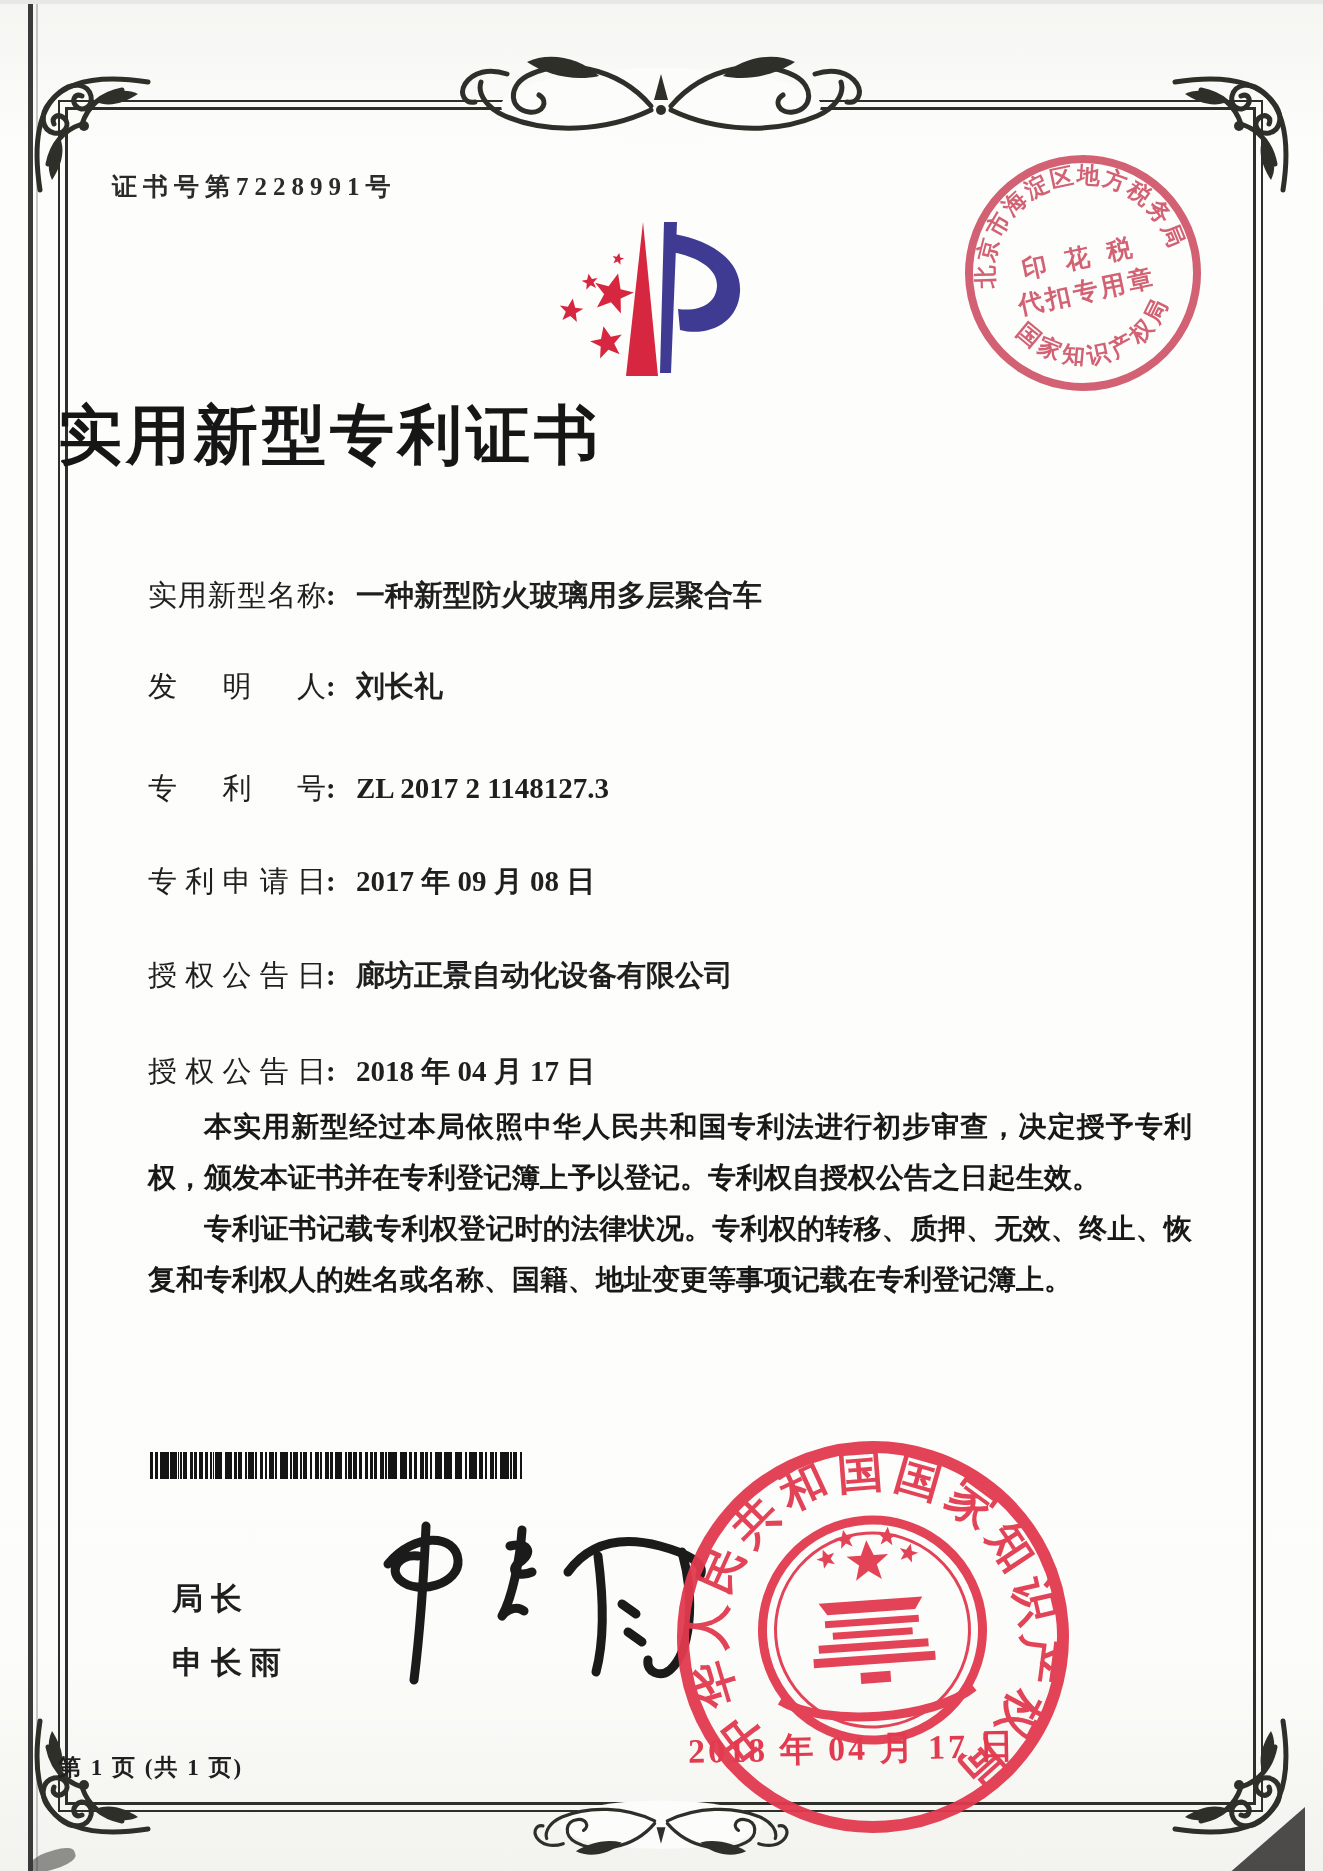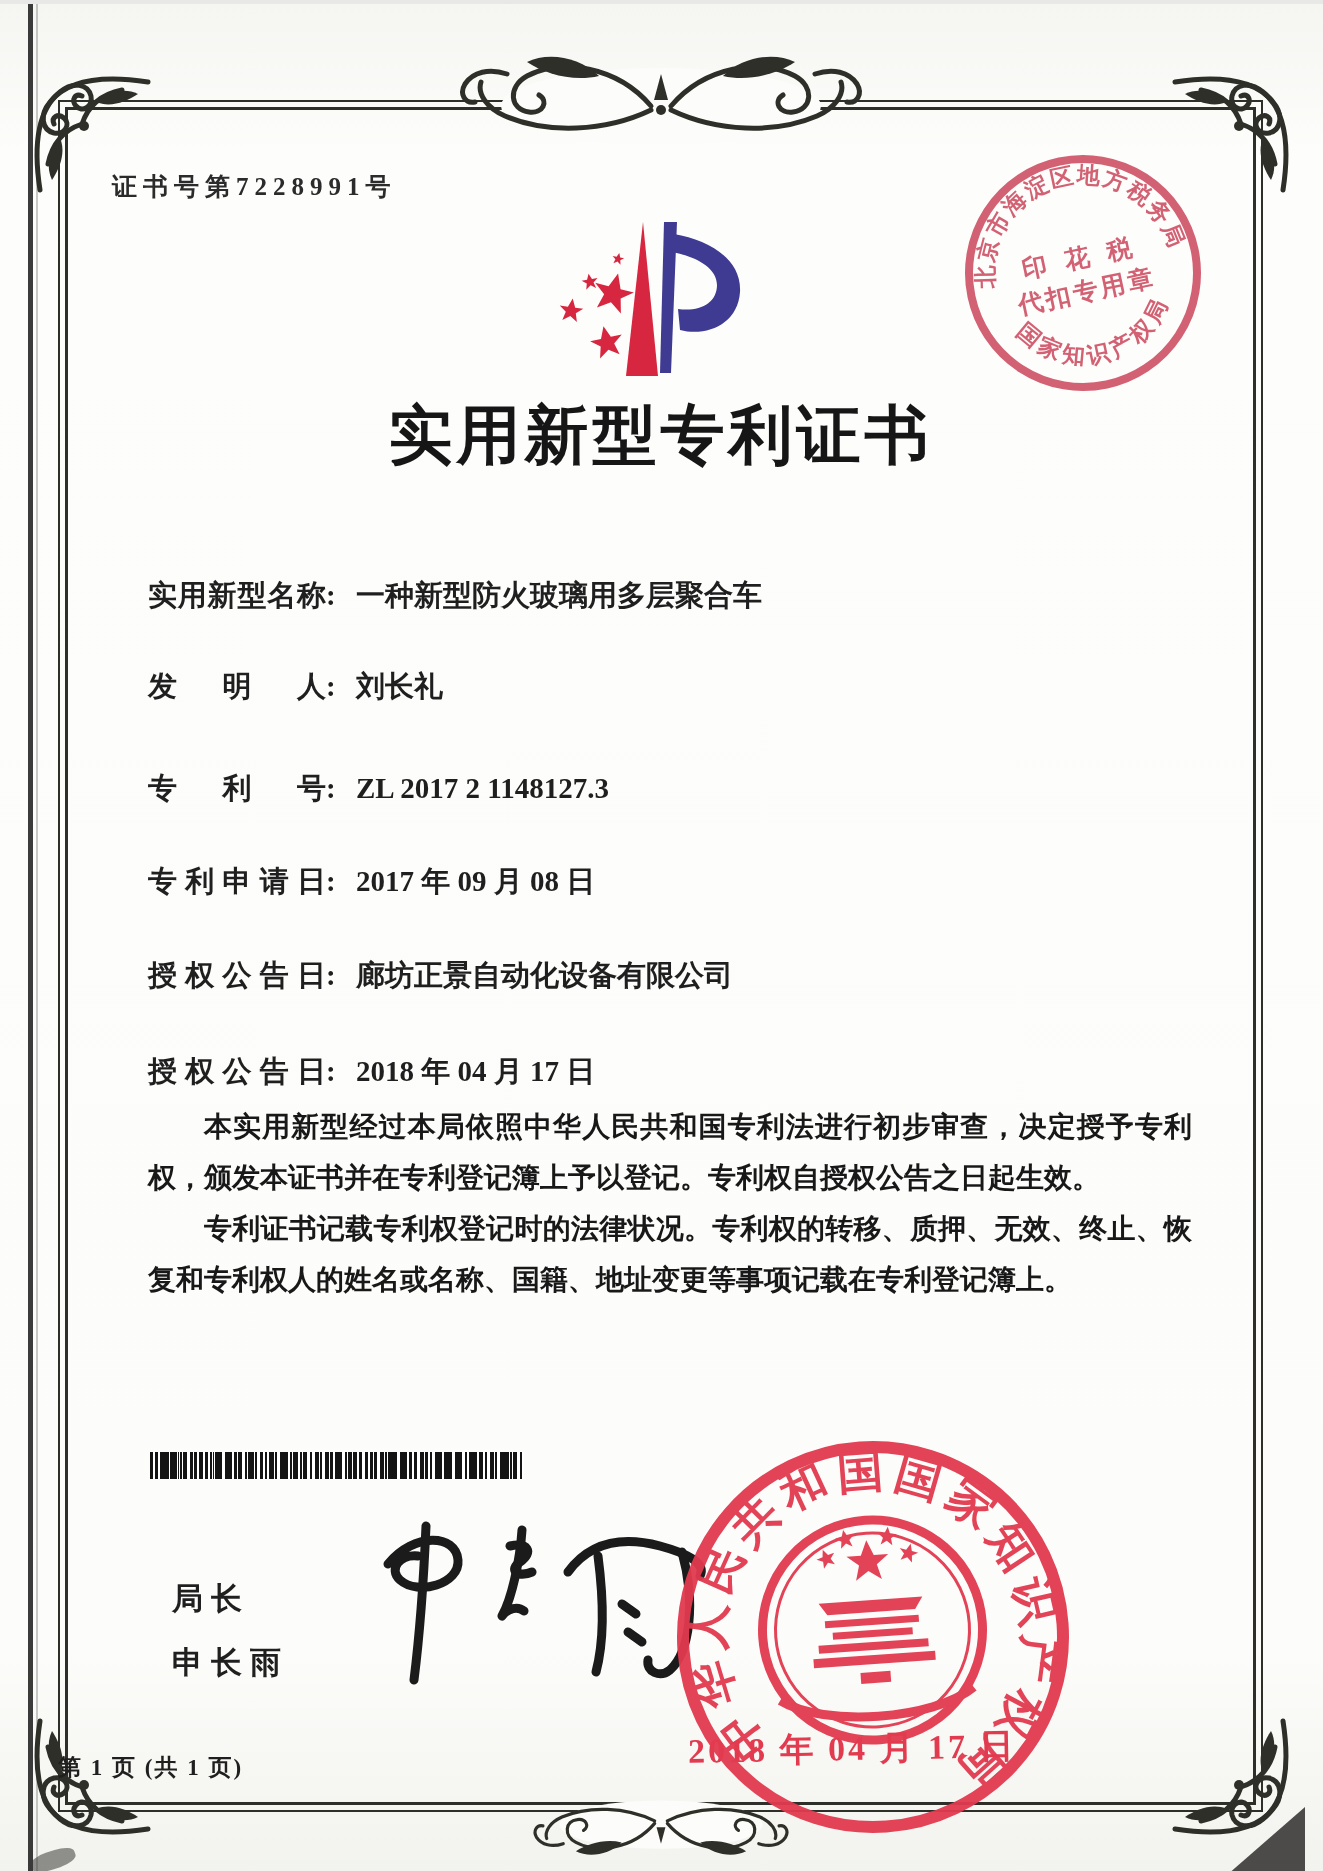--- a/index.html
+++ b/index.html
@@ -30,25 +30,25 @@
   .corner{width:132px;height:132px}
   .corner.tl{left:26px;top:64px}
   .corner.tr{right:26px;top:64px;transform:scaleX(-1)}
   .corner.bl{left:26px;bottom:32px;transform:scaleY(-1)}
   .corner.br{right:26px;bottom:32px;transform:scale(-1,-1)}
   .ornament-top{left:420px;top:40px;width:482px;height:122px}
   .ornament-bottom{left:508px;top:1778px;width:306px;height:84px}
   
   .cert-no{left:112px;top:166px;font-size:25px;letter-spacing:6px;font-weight:600;color:#2b2b2b}
   .logo{left:540px;top:206px;width:220px;height:178px}
-  .title{left:58px;top:388px;width:1205px;text-align:center;font-size:64px;font-weight:bold;letter-spacing:4px;color:#161616}
+  .title{left:58px;top:388px;width:1205px;text-align:left;font-size:64px;font-weight:bold;letter-spacing:4px;color:#161616}
   .stamp-tr{left:952px;top:138px;width:262px;height:262px;opacity:.92}
   
   .row{left:148px;font-size:29px;white-space:nowrap}
-  .field-label{display:inline-block;width:178px;text-align:justify;text-align-last:justify;font-weight:700}
+  .field-label{display:inline-block;width:178px;text-align:justify;text-align-last:justify;font-weight:400}
   .field-colon{font-weight:600}
   .field-value{margin-left:13px;font-weight:600}
   
   .body-text{left:148px;top:1097px;width:1044px}
   .body-text p{font-size:28px;line-height:51px;text-indent:2em;text-align:justify;color:#181818;font-weight:700}
   
   .barcode{left:150px;top:1448px;width:374px;height:27px;background-color:#fff;
     background-image:
       repeating-linear-gradient(90deg,#141414 0 2px,rgba(0,0,0,0) 2px 5px),
       repeating-linear-gradient(90deg,#141414 0 1px,rgba(0,0,0,0) 1px 7px),

